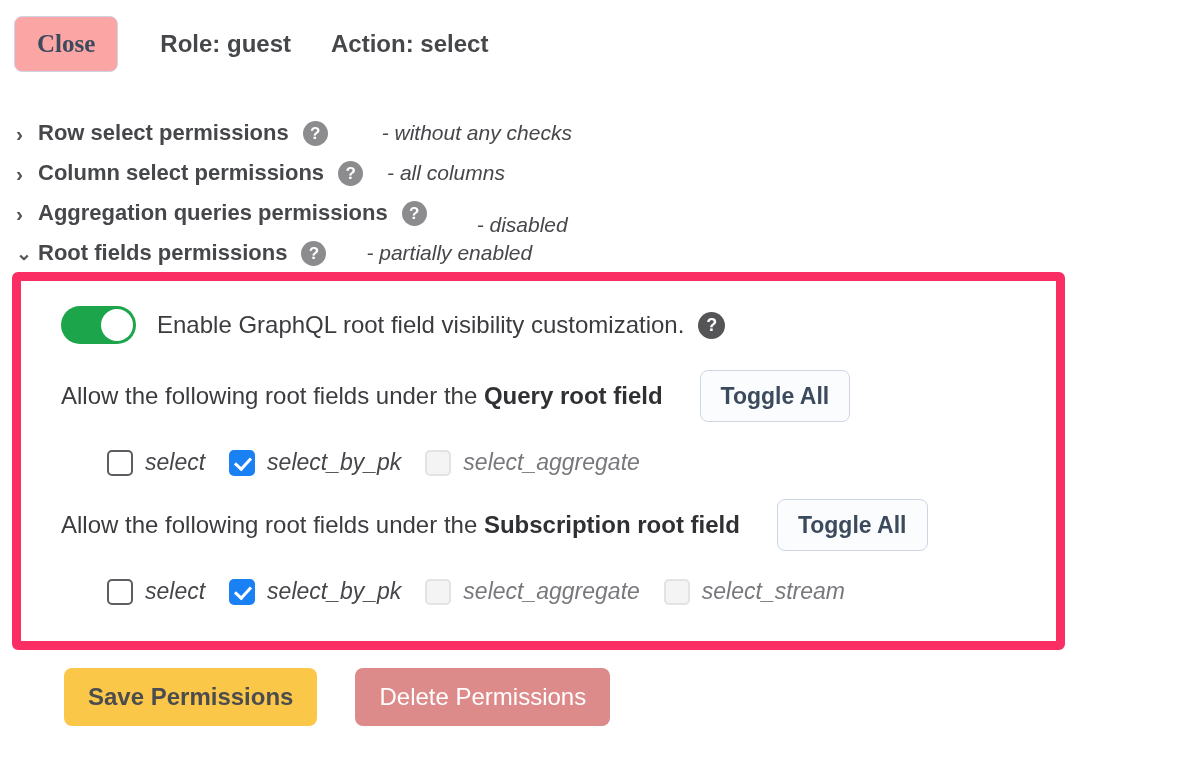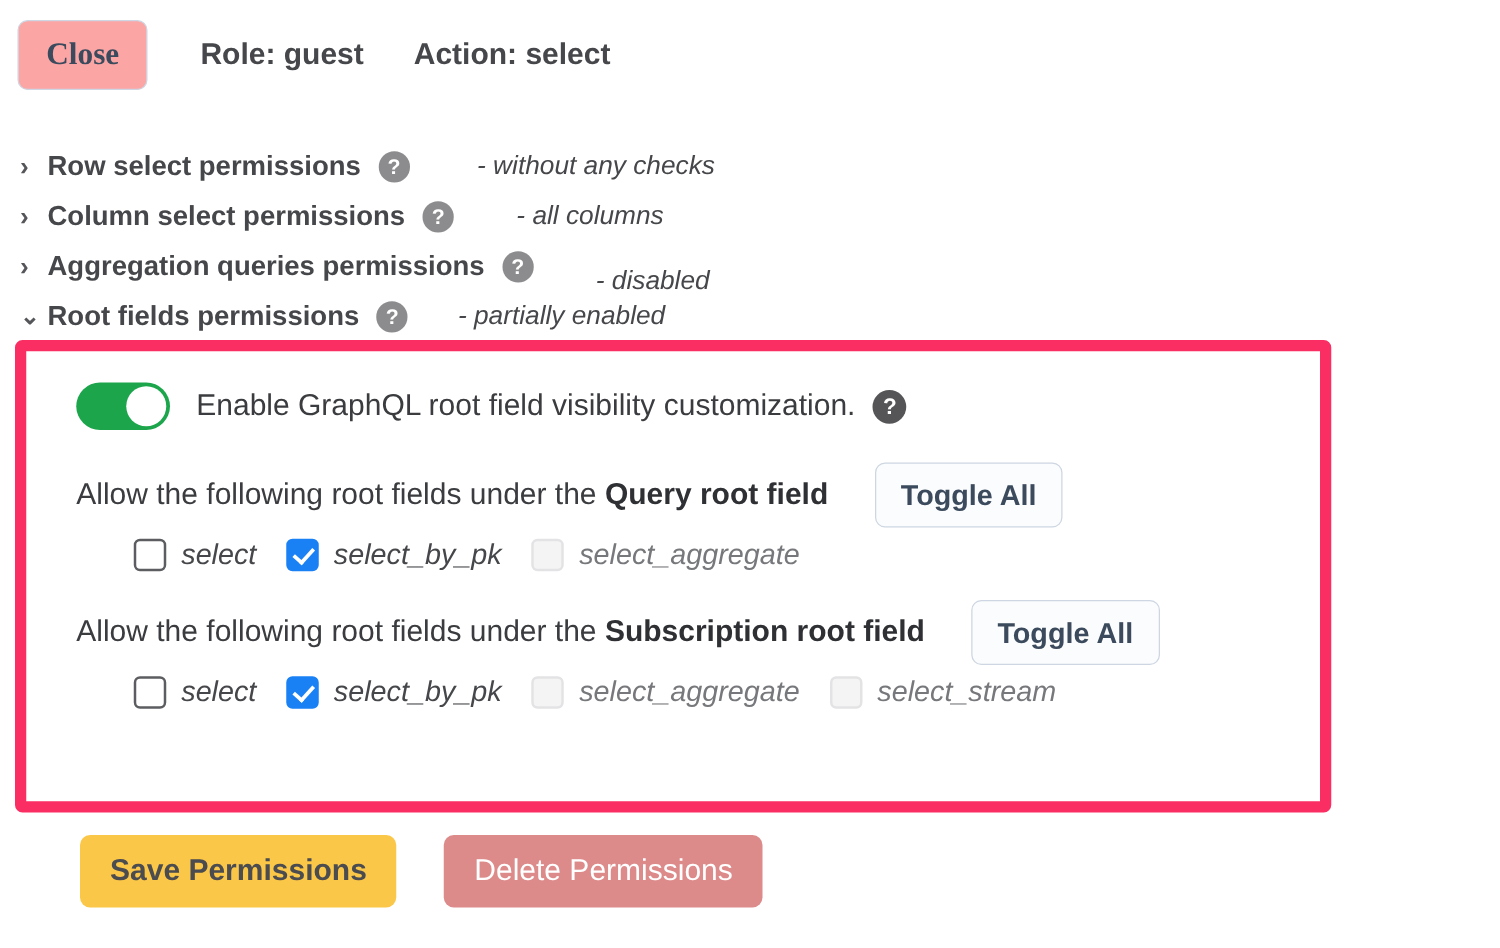--- a/index.html
+++ b/index.html
@@ -88,21 +88,21 @@
     font-family: "Liberation Sans", sans-serif;
   }
   .help.dark { background: #555557; width: 27px; height: 27px; line-height: 27px; font-size: 18px; }
   .section-status {
     font-size: 21px;
     font-style: italic;
     color: #46474a;
     margin-left: 26px;
   }
   .sec-1 .section-status { margin-left: 54px; }
-  .sec-2 .section-status { margin-left: 50px; }
+  .sec-2 .section-status { margin-left: 24px; }
   .sec-3 .section-status { margin-left: 50px; margin-top: 24px; }
   .sec-4 .section-status { margin-left: 40px; }
 
   
   .panel {
     position: absolute;
     left: 12px; top: 272px;
     width: 1053px; height: 378px;
     border: 9px solid #fb2e63;
     border-radius: 6px;
@@ -163,21 +163,21 @@
     font-weight: 700;
     line-height: 50px;
     cursor: pointer;
     white-space: nowrap;
     font-family: "Liberation Sans", sans-serif;
   }
 
   .cb-row {
     display: flex;
     align-items: center;
-    margin-top: 8px;
+    margin-top: 27px;
     margin-left: 46px;
     gap: 24px;
   }
   .cb-item {
     display: flex;
     align-items: center;
     gap: 12px;
   }
   .cb-item.enabled { cursor: pointer; }
   .cb {

